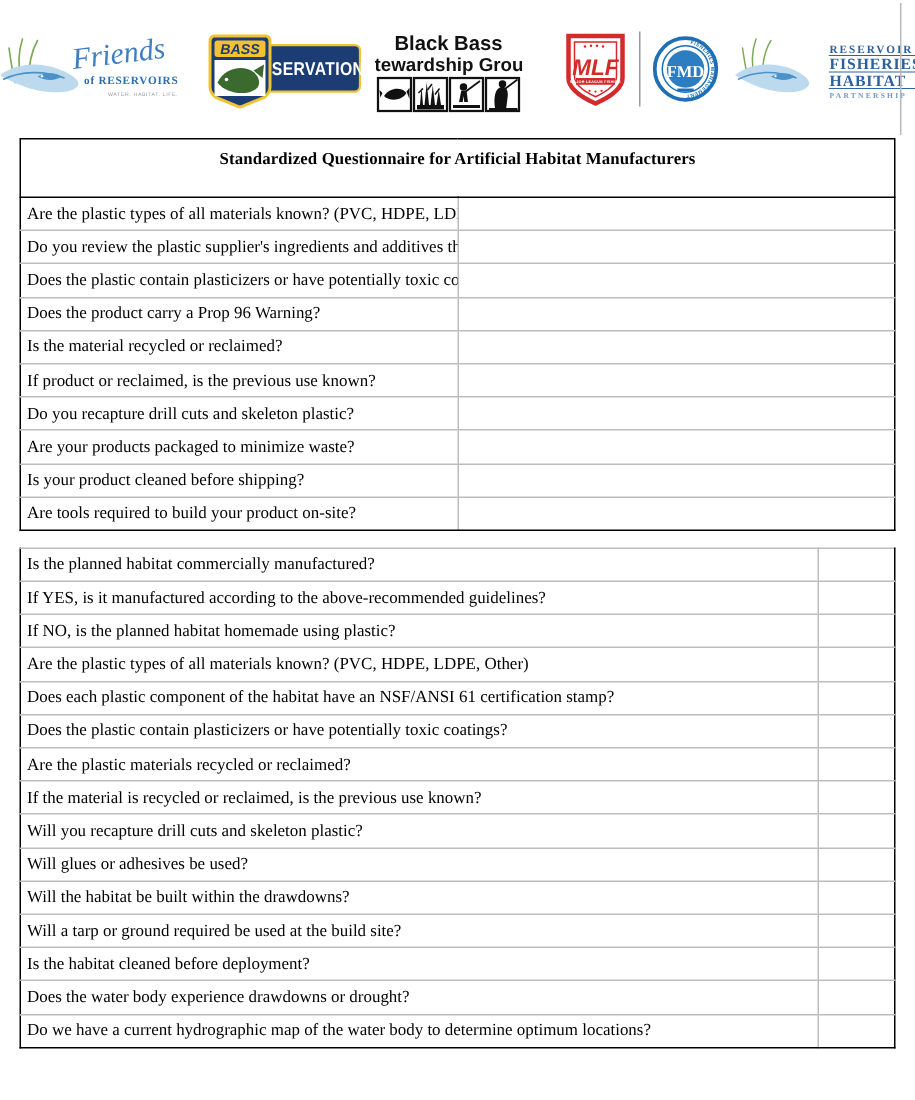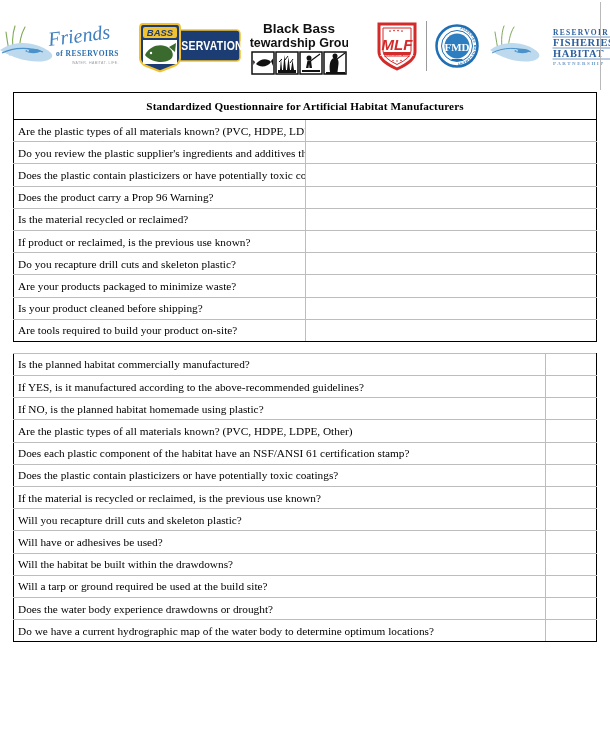--- a/index.html
+++ b/index.html
@@ -86,21 +86,21 @@
     border-left: 1.4px solid #000000;
     border-right: 1.4px solid #000000;
   }
   .qtable .title-cell {
     border-bottom: 1.6px solid #000000;
     border-top: none;
     text-align: center;
     font-weight: bold;
     font-size: 11.2px;
     letter-spacing: 0.1px;
-    padding: 4px 2px 4px 2px;
+    padding: 4px 2px 16px 2px;
     height: 18px;
     vertical-align: middle;
   }
   .qtable .q-cell {
     font-size: 11.3px;
     padding: 2px 0 2px 4px;
     height: 17.2px;
     vertical-align: middle;
     white-space: nowrap;
     overflow: hidden;
@@ -325,37 +325,45 @@
         </tr>
       <tr>
           <td class="q-cell">Does each plastic component of the habitat have an NSF/ANSI 61 certification stamp?</td>
           <td class="a-cell"></td>
         </tr>
       <tr>
           <td class="q-cell">Does the plastic contain plasticizers or have potentially toxic coatings?</td>
           <td class="a-cell"></td>
         </tr>
       <tr>
+          <td class="q-cell">Are the plastic materials recycled or reclaimed?</td>
+          <td class="a-cell"></td>
+        </tr>
+      <tr>
           <td class="q-cell">If the material is recycled or reclaimed, is the previous use known?</td>
           <td class="a-cell"></td>
         </tr>
       <tr>
           <td class="q-cell">Will you recapture drill cuts and skeleton plastic?</td>
           <td class="a-cell"></td>
         </tr>
       <tr>
-          <td class="q-cell">Will have or adhesives be used?</td>
+          <td class="q-cell">Will glues or adhesives be used?</td>
           <td class="a-cell"></td>
         </tr>
       <tr>
           <td class="q-cell">Will the habitat be built within the drawdowns?</td>
           <td class="a-cell"></td>
         </tr>
       <tr>
           <td class="q-cell">Will a tarp or ground required be used at the build site?</td>
+          <td class="a-cell"></td>
+        </tr>
+      <tr>
+          <td class="q-cell">Is the habitat cleaned before deployment?</td>
           <td class="a-cell"></td>
         </tr>
       <tr>
           <td class="q-cell">Does the water body experience drawdowns or drought?</td>
           <td class="a-cell"></td>
         </tr>
       <tr>
           <td class="q-cell">Do we have a current hydrographic map of the water body to determine optimum locations?</td>
           <td class="a-cell"></td>
         </tr>

